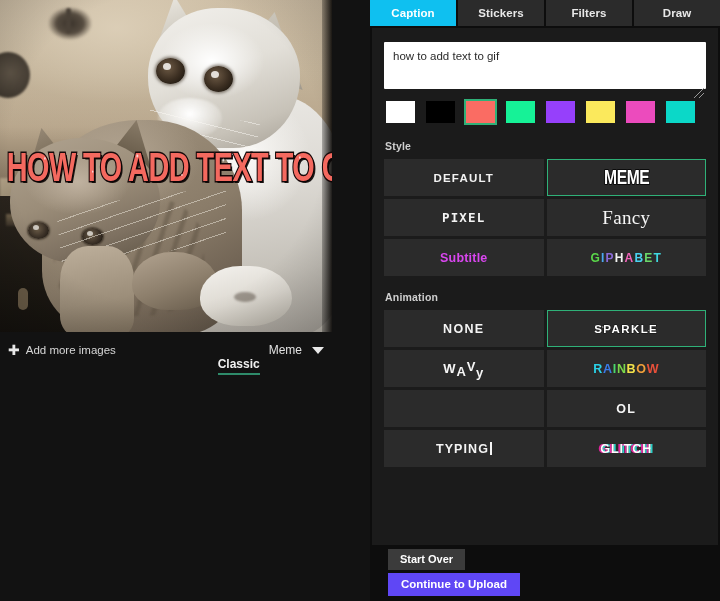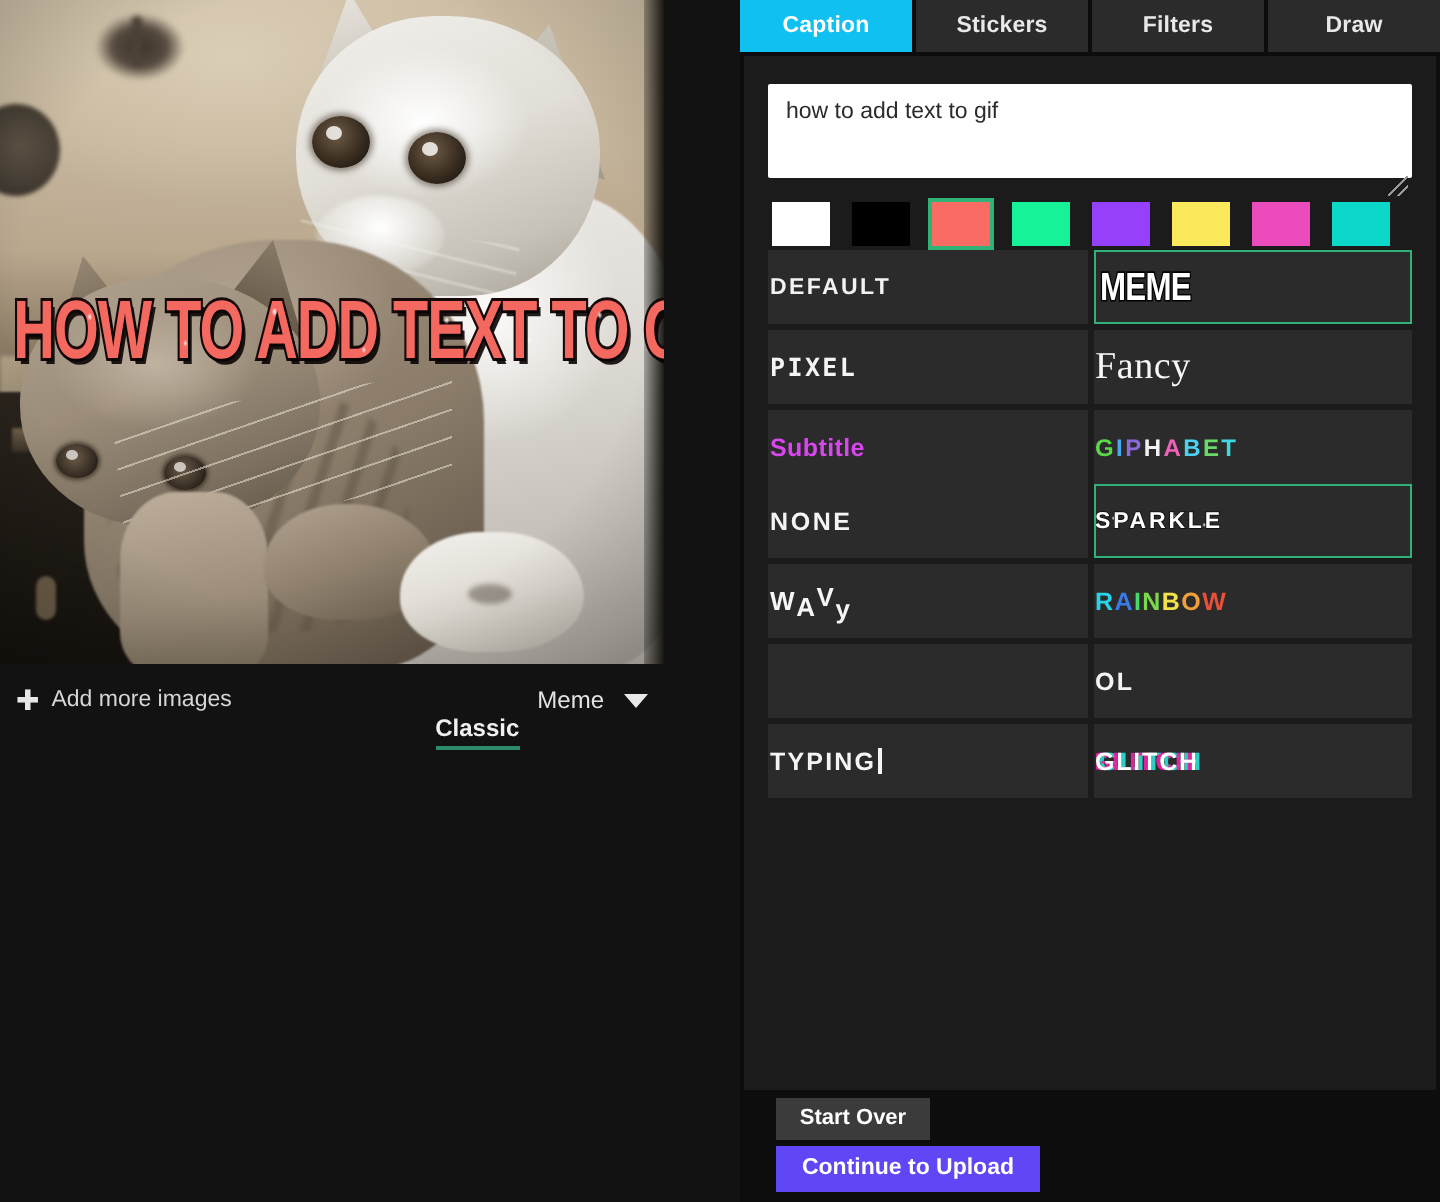--- a/index.html
+++ b/index.html
@@ -318,21 +318,21 @@
 
   .section-label {
     color: #cfcfcf; font-size: 10.5px; font-weight: 700;
     margin: 15px 0 7px 1px; letter-spacing: 0.2px;
   }
   .grid {
     display: grid; grid-template-columns: 1fr 1fr; gap: 3px;
   }
   .opt {
     height: 37px; background: #2b2b2b; display: flex;
-    align-items: center; justify-content: flex-start; cursor: pointer;
+    align-items: center; justify-content: center; cursor: pointer;
     border: 1px solid transparent; overflow: hidden;
   }
   .opt.selected { border: 1px solid #2fb178; }
 
   
   .t-default { font-size: 11.5px; font-weight: 700; letter-spacing: 1.2px; color:#f2f2f2; }
   .t-meme {
     font-family: "Liberation Sans", sans-serif;
     font-size: 17px; font-weight: 700; color: #ffffff;
     transform: scaleY(1.16) scaleX(0.92); letter-spacing: -0.4px;
@@ -501,20 +501,21 @@
             <i style="background: rgb(251, 233, 92);"></i>
           </div>
         <div class="swatch">
             <i style="background: rgb(236, 75, 189);"></i>
           </div>
         <div class="swatch">
             <i style="background: rgb(11, 216, 200);"></i>
           </div>
       </div>
 
+      <div class="section-label">Style</div>
       <div class="grid">
         <div class="opt">
           <span class="t-default">DEFAULT</span>
         </div>
         <div class="opt selected">
           <span class="t-meme">MEME</span>
         </div>
         <div class="opt">
           <span class="t-pixel">PIXEL</span>
         </div>
@@ -522,20 +523,21 @@
           <span class="t-fancy">Fancy</span>
         </div>
         <div class="opt">
           <span class="t-subtitle">Subtitle</span>
         </div>
         <div class="opt">
           <span class="t-giphabet" id="giphabet"><span style="color: rgb(90, 216, 74);">G</span><span style="color: rgb(74, 168, 240);">I</span><span style="color: rgb(138, 106, 216);">P</span><span style="color: rgb(242, 242, 242);">H</span><span style="color: rgb(239, 99, 184);">A</span><span style="color: rgb(74, 210, 240);">B</span><span style="color: rgb(106, 216, 106);">E</span><span style="color: rgb(63, 216, 224);">T</span></span>
         </div>
       </div>
 
+      <div class="section-label">Animation</div>
       <div class="grid">
         <div class="opt">
           <span class="t-none">NONE</span>
         </div>
         <div class="opt selected">
           <span class="t-sparkle">SPARKLE</span>
         </div>
         <div class="opt">
           <span class="t-wavy" id="wavy"><span style="transform: translateY(0px);">W</span><span style="transform: translateY(3px);">A</span><span style="transform: translateY(-2px);">V</span><span style="transform: translateY(4px);">y</span></span>
         </div>

